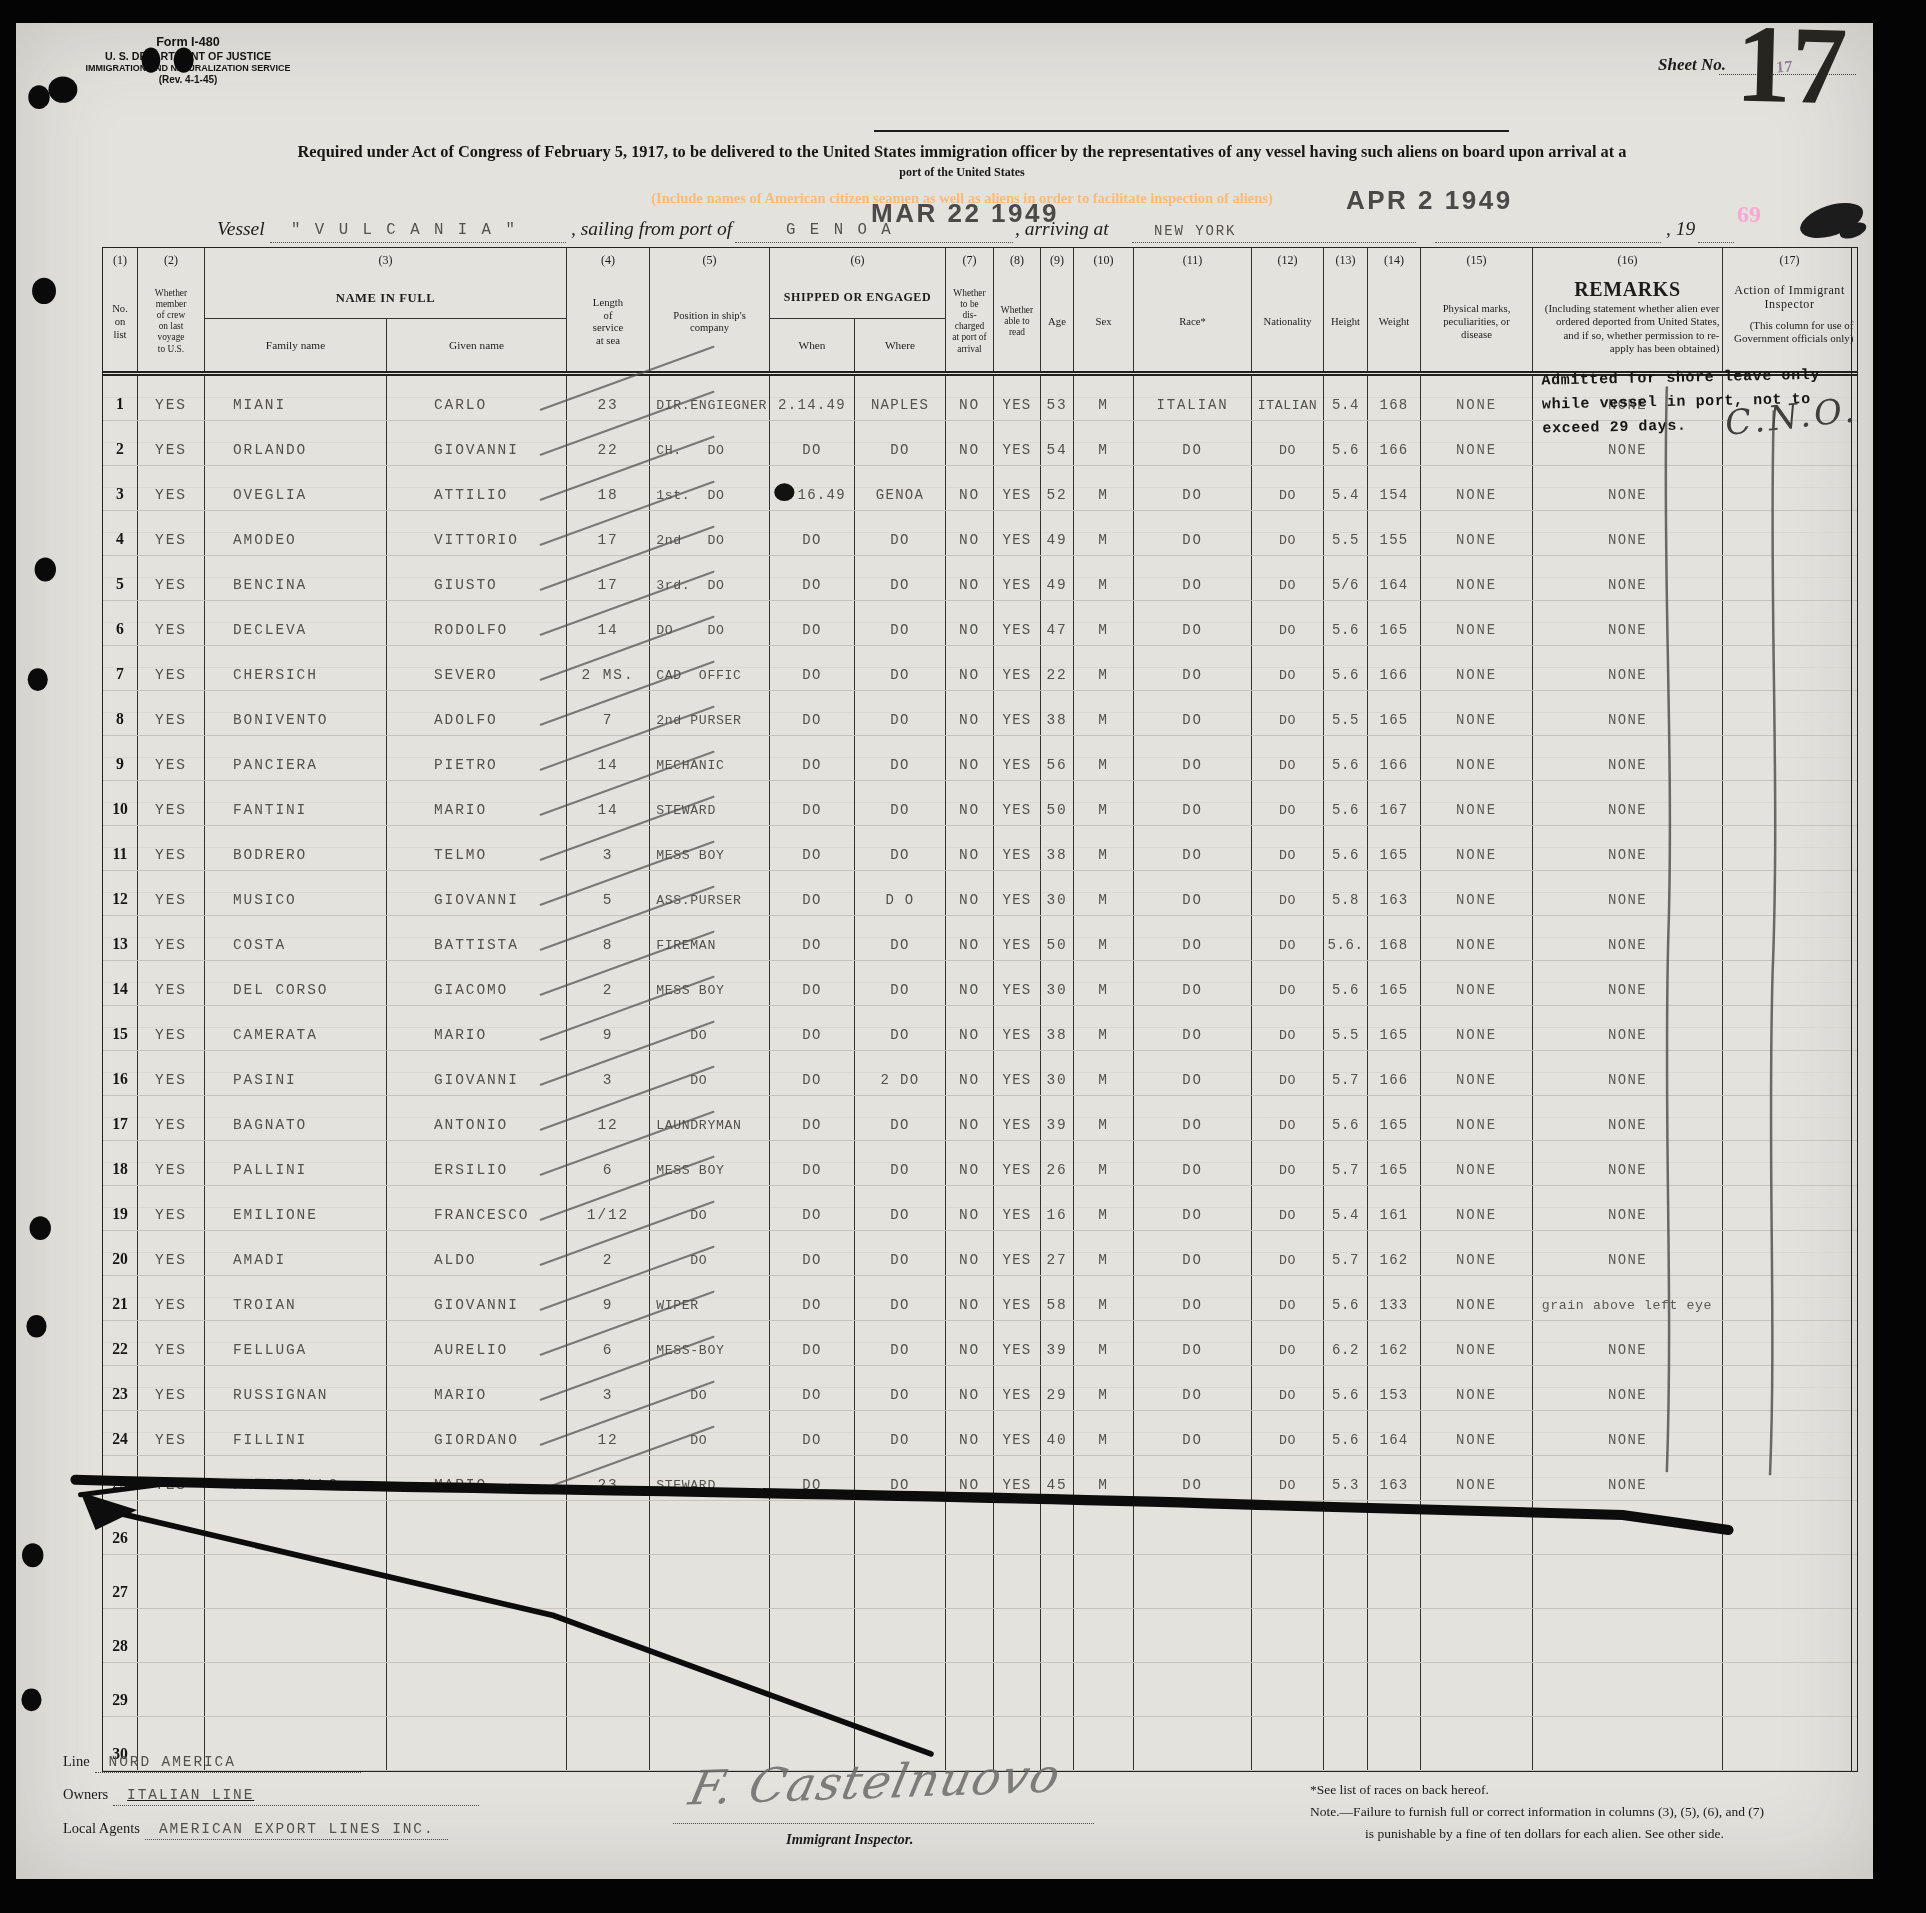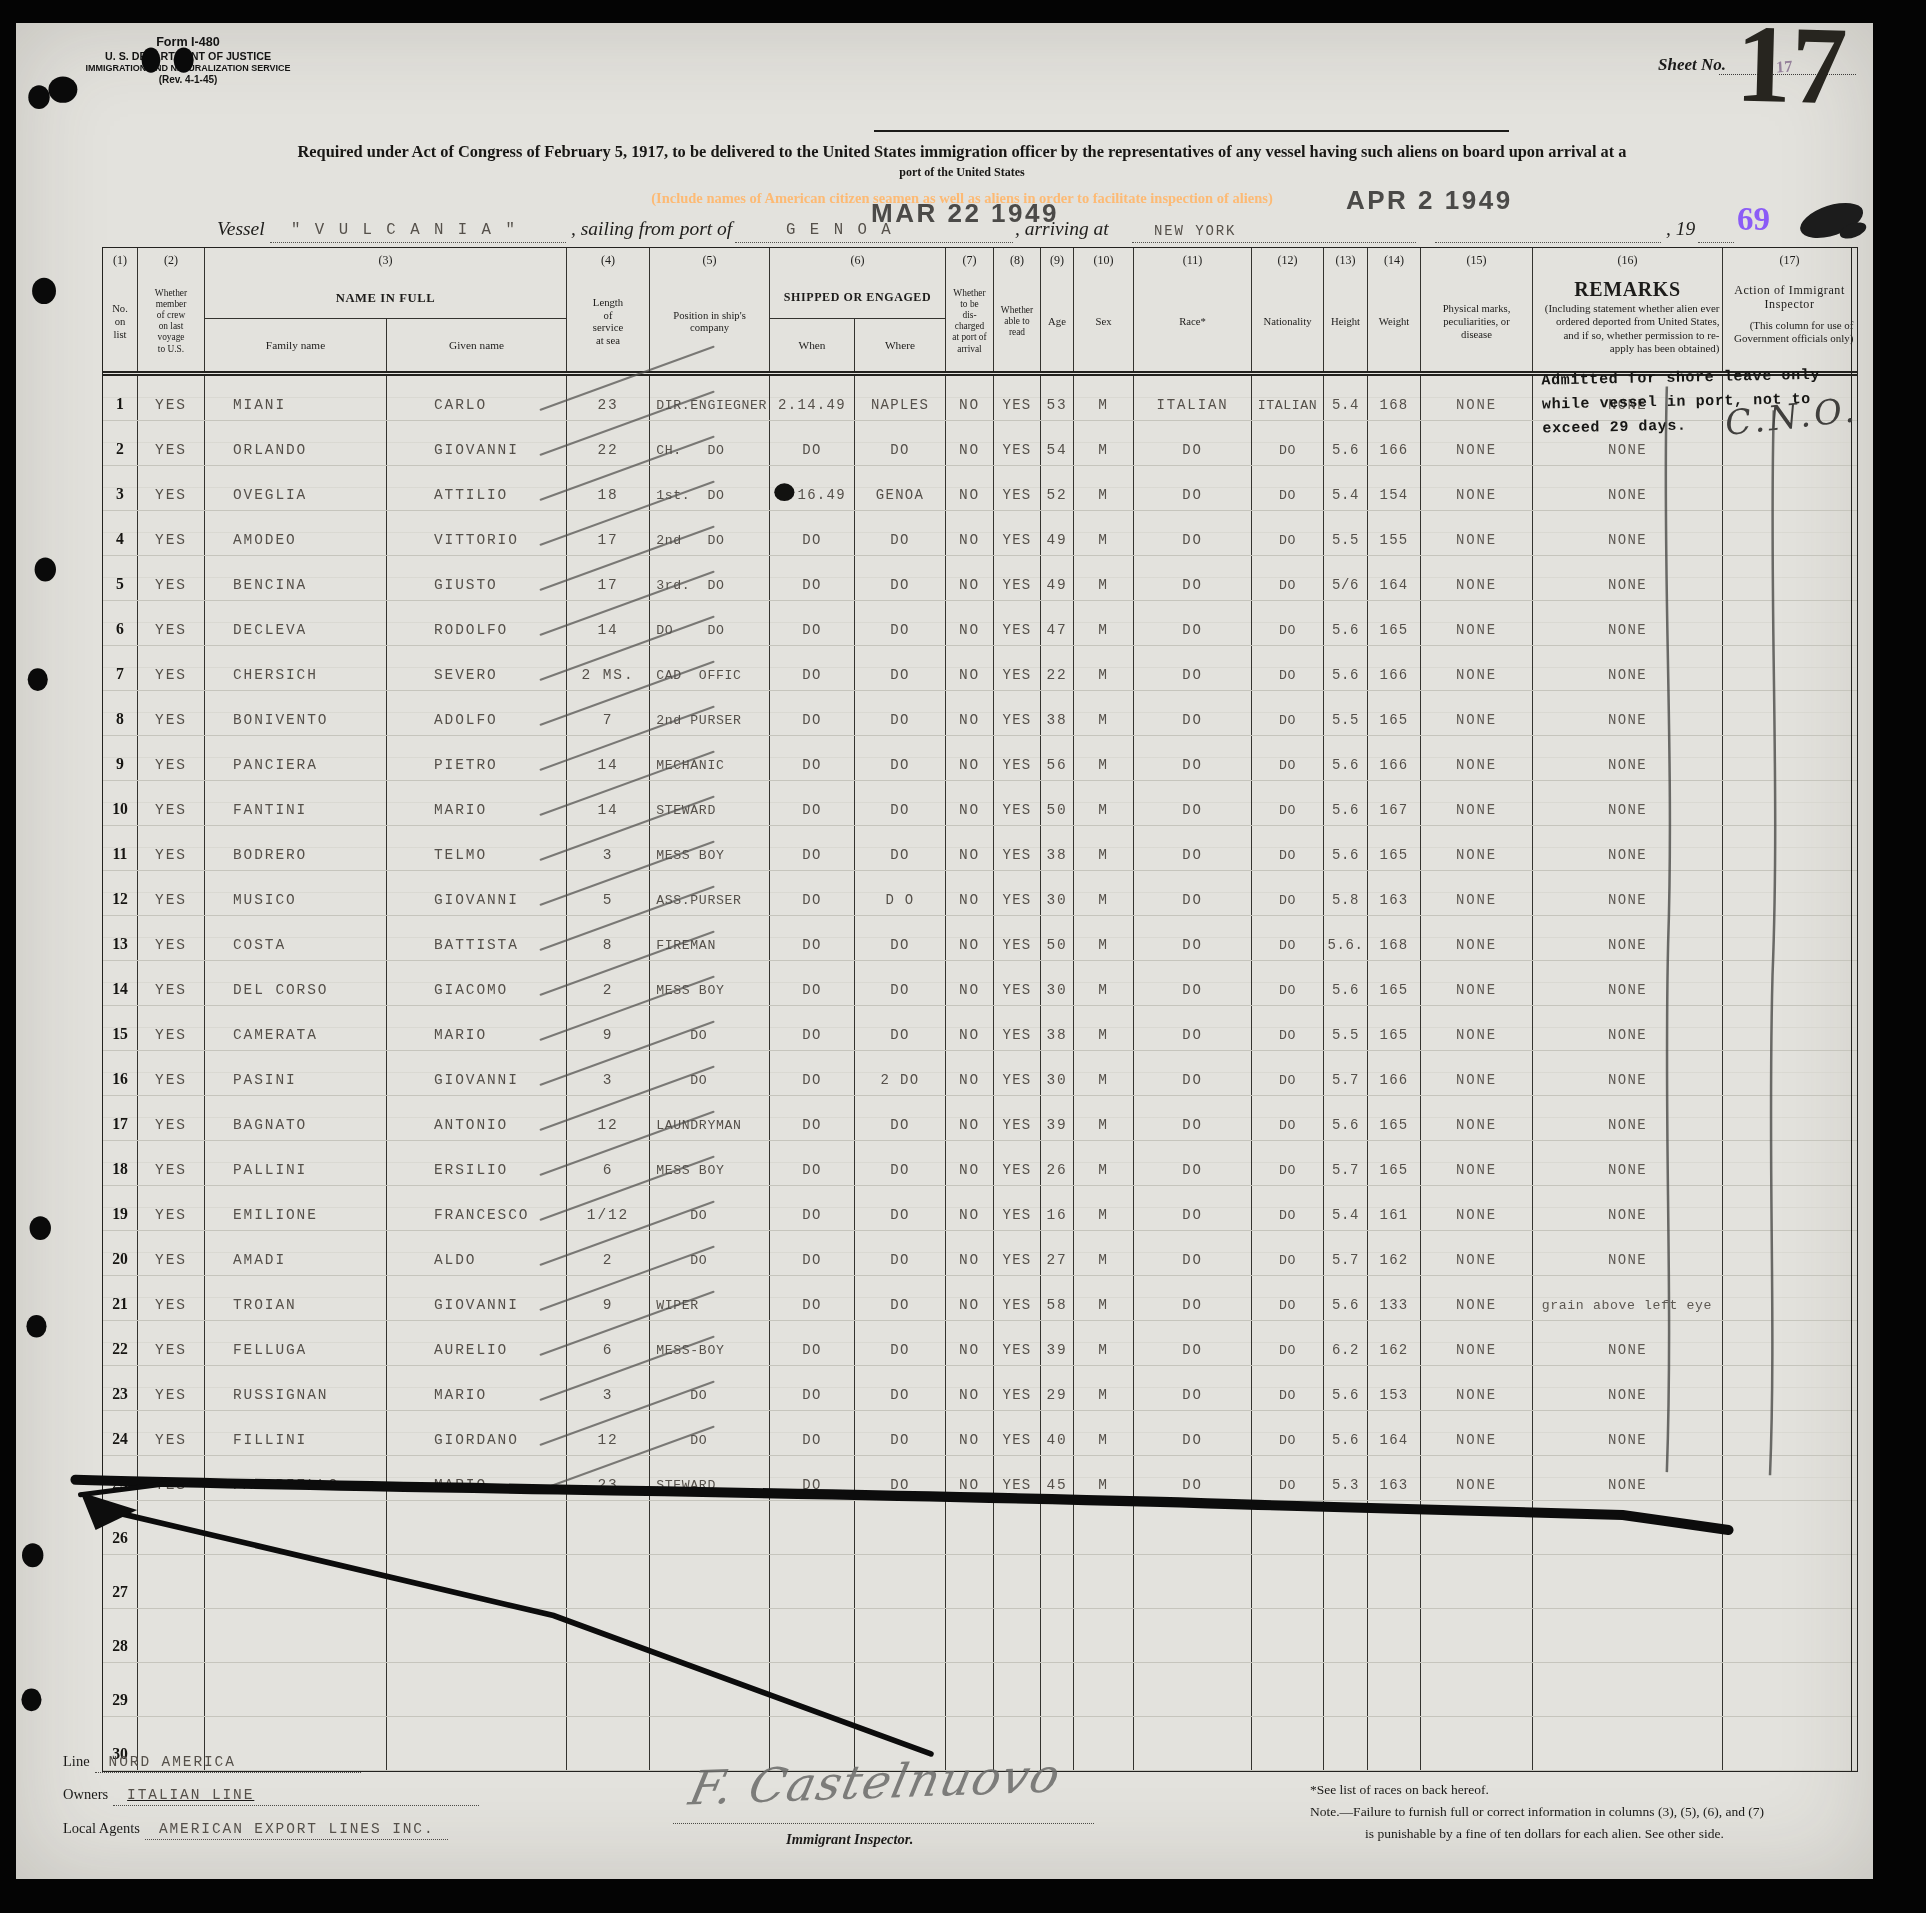--- a/index.html
+++ b/index.html
@@ -26,21 +26,21 @@
   .sub1{position:absolute;left:113px;top:142px;width:1698px;text-align:center;font-size:16.4px;font-weight:bold;color:#181715;}
   .sub2{position:absolute;left:113px;top:165px;width:1698px;text-align:center;font-size:12px;font-weight:bold;color:#181715;}
   .sub3{position:absolute;left:113px;top:190px;width:1698px;text-align:center;font-size:14.5px;font-weight:bold;color:#fdba74;}
 
   
   .vlabel{position:absolute;font-style:italic;font-size:19.5px;color:#1f1e1c;}
   .ventry{position:absolute;font-size:15.7px;letter-spacing:2.5px;z-index:2;}
   .dotline{position:absolute;border-bottom:1.9px dotted #52524e;height:0;z-index:1;}
   .datestamp{position:absolute;font-family:"Liberation Sans",sans-serif;font-weight:bold;font-size:26px;
              letter-spacing:2.5px;color:#4b4a48;z-index:2;}
-  .yearstamp{position:absolute;font-size:33px;font-weight:bold;color:#8b5cf6;z-index:2;font-family:Liberation Serif, serif;}
+  .yearstamp{position:absolute;font-size:24px;font-weight:bold;color:#f9a8d4;z-index:2;font-family:Liberation Serif, serif;}
 
   
   .mtable{position:absolute;left:102px;top:247px;width:1756px;border:1.9px solid #23221f;box-sizing:border-box;}
   .dline-right{position:absolute;right:5px;top:0;bottom:0;width:1.3px;background:#23221f;z-index:4;}
   .thead{display:flex;height:123px;border-bottom:5px double #22211e;box-sizing:content-box;}
   .hcol{border-right:1.3px solid #34332f;box-sizing:border-box;display:flex;flex-direction:column;color:#1d1c1a;}
   .hcol:last-child{border-right:none;}
   .hnum{height:25px;padding-top:5px;text-align:center;font-size:12px;flex:none;}
   .hlabel{flex:1;display:flex;align-items:center;justify-content:center;text-align:center;font-size:10.7px;
           line-height:1.18;white-space:pre-line;padding-bottom:6.3px;}

